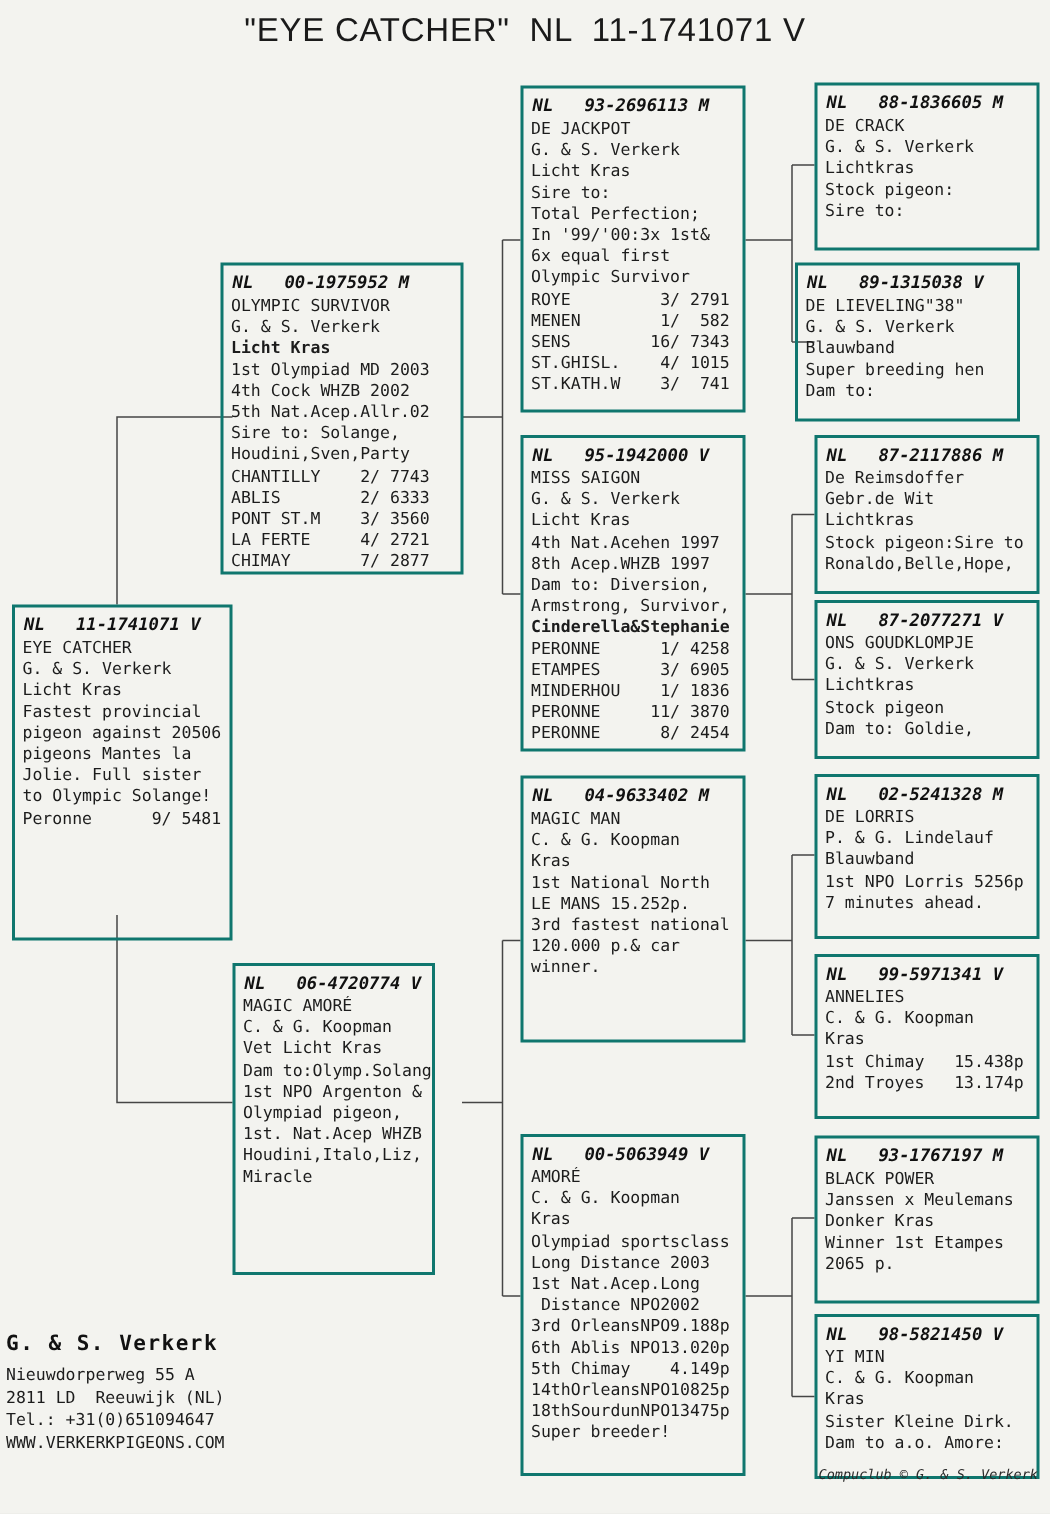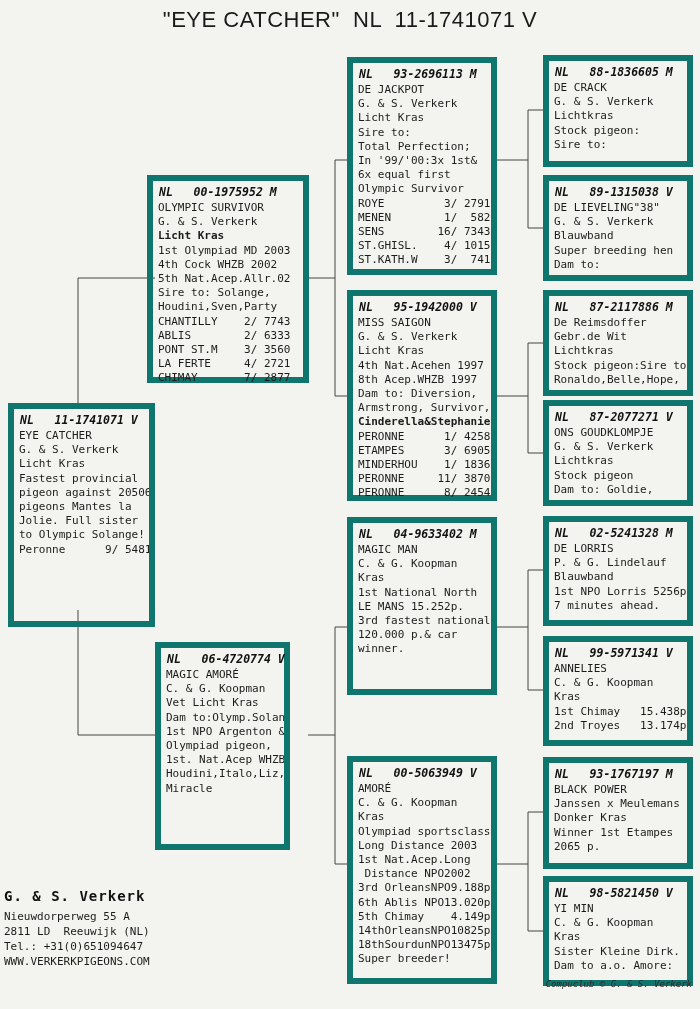--- a/index.html
+++ b/index.html
@@ -10,21 +10,21 @@
     font-family:"DejaVu Sans Mono", monospace;
   }
   .title {
     position:absolute; top:7px; left:0; width:100%;
     text-align:center;
     font-family:"Liberation Sans", sans-serif;
     font-size:22px; color:#1a1a1a; letter-spacing:0.5px;
     white-space:pre;
   }
   .pbox {
-    position:absolute; border:6px solid #0f766e;
+    position:absolute; border:2px solid #0f766e;
     padding-top:3px; background:transparent;
   }
   .ring {
     font-size:11.5px; font-weight:bold; font-style:italic;
     color:#111; padding:1px 6px 0 6px; white-space:pre; margin-bottom:2px;
   }
   .body .line {
     font-size:11px; line-height:14.2px; color:#1c1c1c;
     white-space:pre; padding:0 5px; overflow:hidden;
   }
@@ -180,21 +180,21 @@
   <div class="pbox" style="left:543px;top:55px;width:150px;height:112px">
     <div class="ring">NL   88-1836605 M</div>
     <div class="body">
         <div class="line">DE CRACK</div>
         <div class="line">G. &amp; S. Verkerk</div>
         <div class="line">Lichtkras</div>
         <div class="line">Stock pigeon:</div>
         <div class="line">Sire to:</div>
       </div>
   </div>
-  <div class="pbox" style="left:543px;top:175px;width:150px;height:106px">
+  <div class="pbox" style="left:530px;top:175px;width:150px;height:106px">
     <div class="ring">NL   89-1315038 V</div>
     <div class="body">
         <div class="line">DE LIEVELING"38"</div>
         <div class="line">G. &amp; S. Verkerk</div>
         <div class="line">Blauwband</div>
         <div class="line">Super breeding hen</div>
         <div class="line">Dam to:</div>
       </div>
   </div>
   <div class="pbox" style="left:543px;top:290px;width:150px;height:106px">

